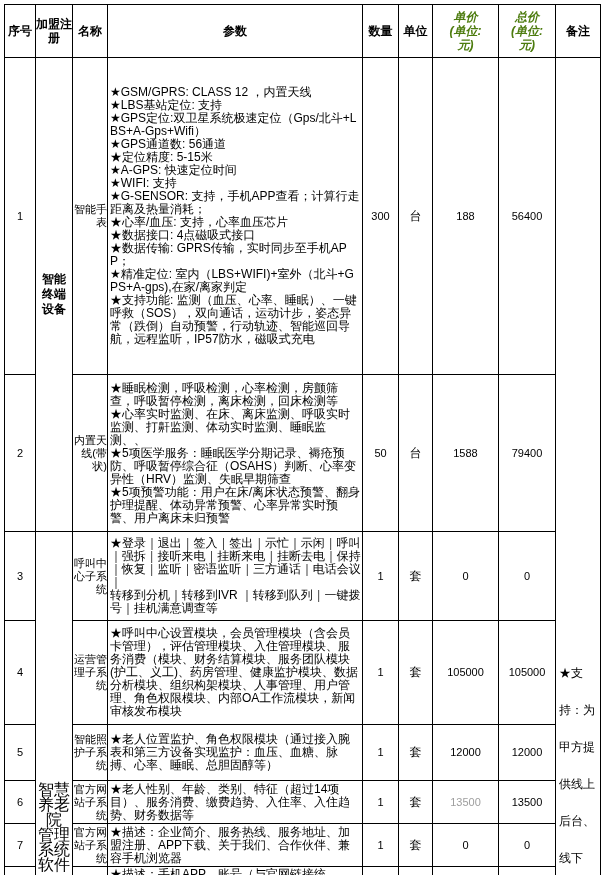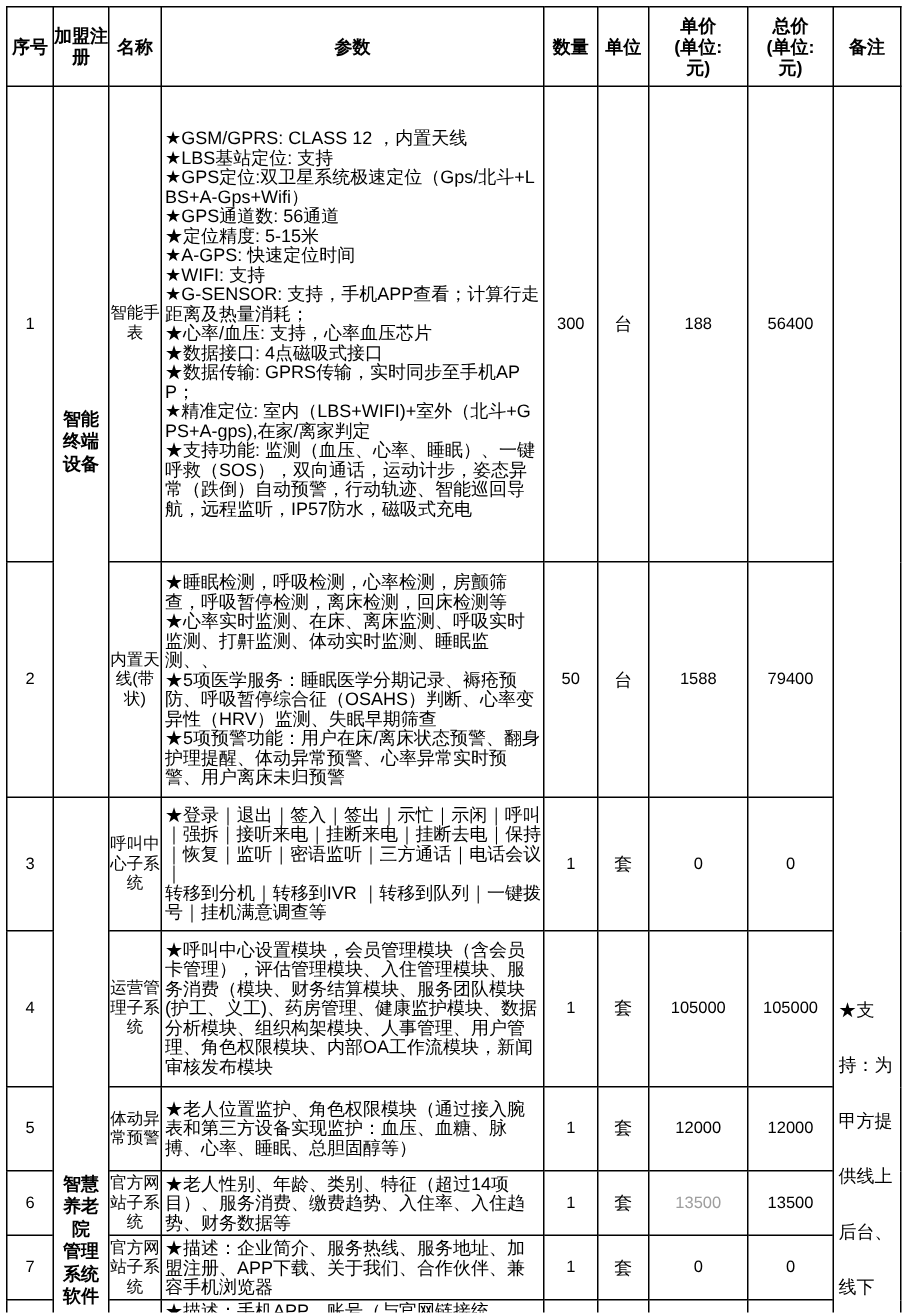--- a/index.html
+++ b/index.html
@@ -16,38 +16,38 @@
     border:1px solid #000;
     padding:0;
     vertical-align:middle;
     overflow:hidden;
     box-sizing:border-box;
   }
   th{
     font-size:12px;font-weight:bold;text-align:center;
     line-height:14px;white-space:pre-line;
   }
-  .teal{color:#000000;}
+  .teal{color:#4d7c0f;font-style:italic;}
   .c{text-align:center;font-size:11px;line-height:13px;}
   .unit{font-size:12px;}
   .gray{color:#9e9e9e;}
-  .name{font-size:11px;line-height:13px;text-align:center;padding:0;}
+  .name{font-size:11px;line-height:13px;text-align:right;padding:0;}
   .params{
     font-size:12px;line-height:13px;text-align:left;
     padding:1px 1px 1px 2px;white-space:pre-line;
     word-break:break-all;
   }
   .cat{
     font-weight:bold;font-size:12px;line-height:15px;
     text-align:center;white-space:pre-line;vertical-align:middle;
   }
   .rel{position:relative;}
   .cat2-block{
     position:absolute;top:250px;left:0;width:100%;
-    font-weight:bold;font-size:12px;line-height:15px;
+    font-weight:normal;font-size:16px;line-height:15px;
     text-align:center;white-space:pre-line;
   }
   .remark-block{
     position:absolute;top:597px;left:3px;
     font-size:12px;line-height:37px;white-space:pre-line;
     text-align:left;
   }
 </style>
 </head>
 <body>
@@ -152,21 +152,21 @@
     <td class="name">运营管理子系统</td>
     <td class="params">★呼叫中心设置模块，会员管理模块（含会员卡管理），评估管理模块、入住管理模块、服务消费（模块、财务结算模块、服务团队模块(护工、义工)、药房管理、健康监护模块、数据分析模块、组织构架模块、人事管理、用户管理、角色权限模块、内部OA工作流模块，新闻审核发布模块</td>
     <td class="c">1</td>
     <td class="c unit">套</td>
     <td class="c">105000</td>
     <td class="c">105000</td>
   </tr>
 
   <tr style="height:56px">
     <td class="c">5</td>
-    <td class="name">体动异常预警</td>
+    <td class="name">智能照护子系统</td>
     <td class="params">★老人位置监护、角色权限模块（通过接入腕表和第三方设备实现监护：血压、血糖、脉搏、心率、睡眠、总胆固醇等）</td>
     <td class="c">1</td>
     <td class="c unit">套</td>
     <td class="c">12000</td>
     <td class="c">12000</td>
   </tr>
 
   <tr style="height:43px">
     <td class="c">6</td>
     <td class="name">官方网站子系统</td>

